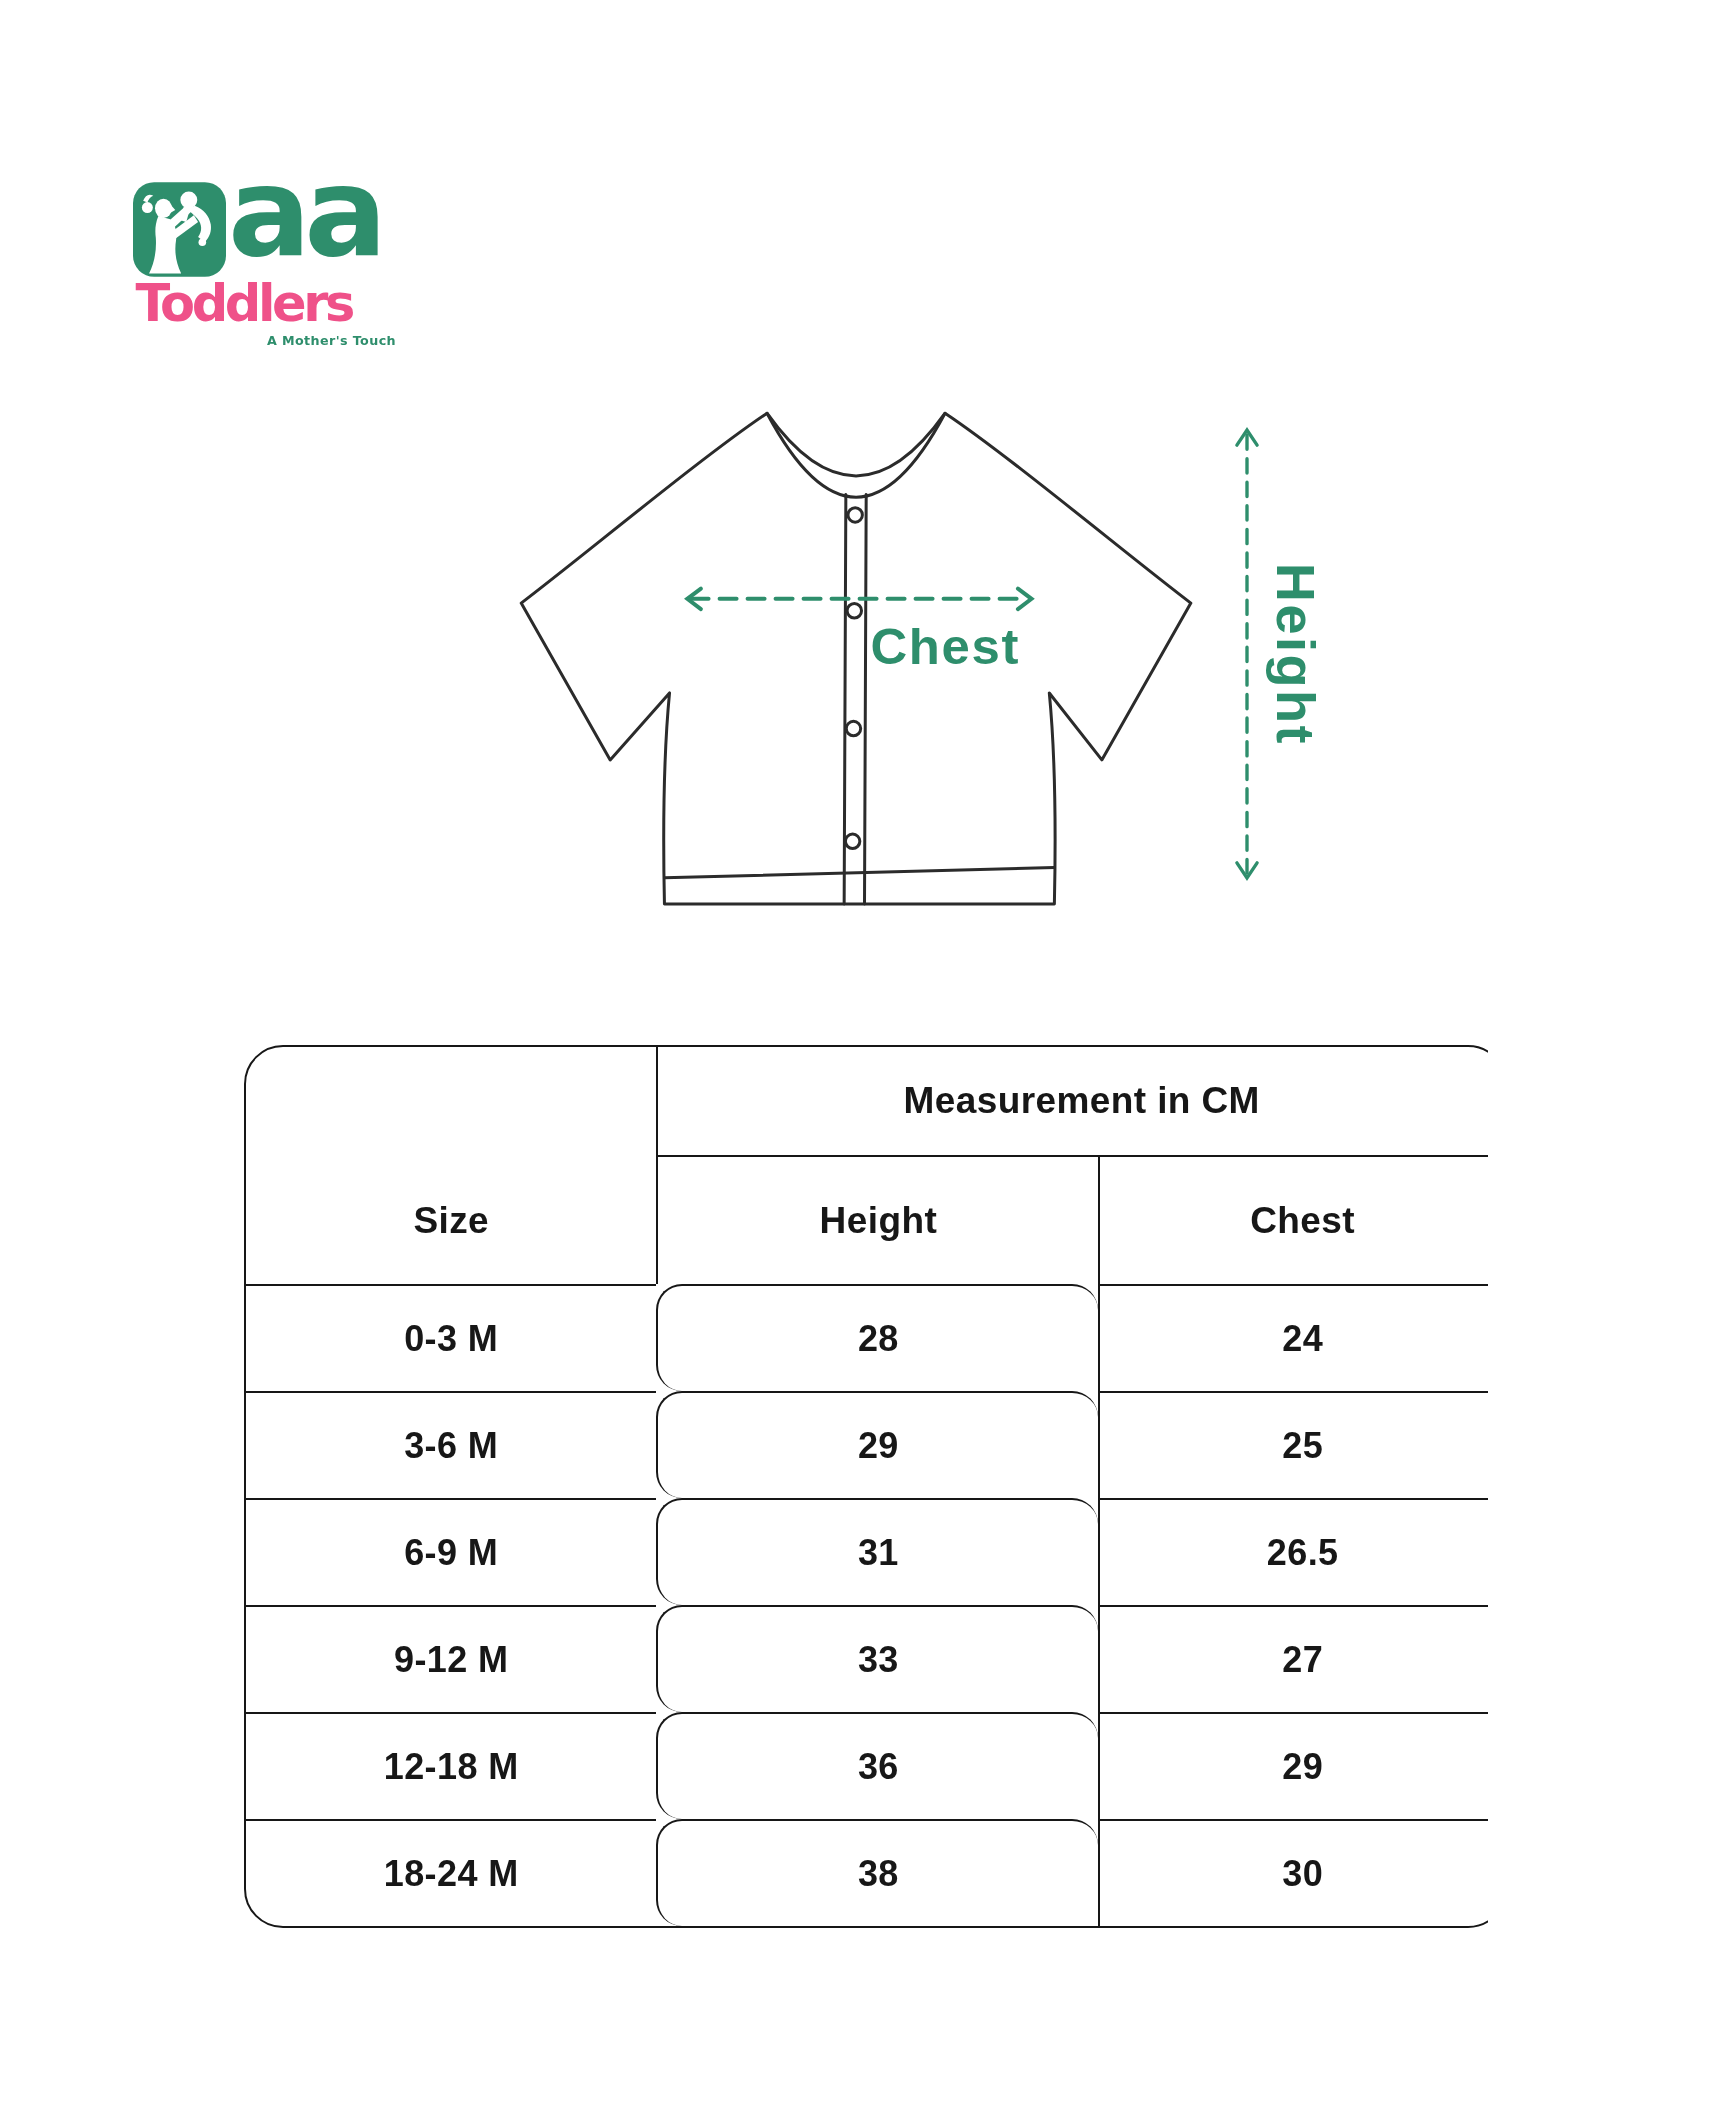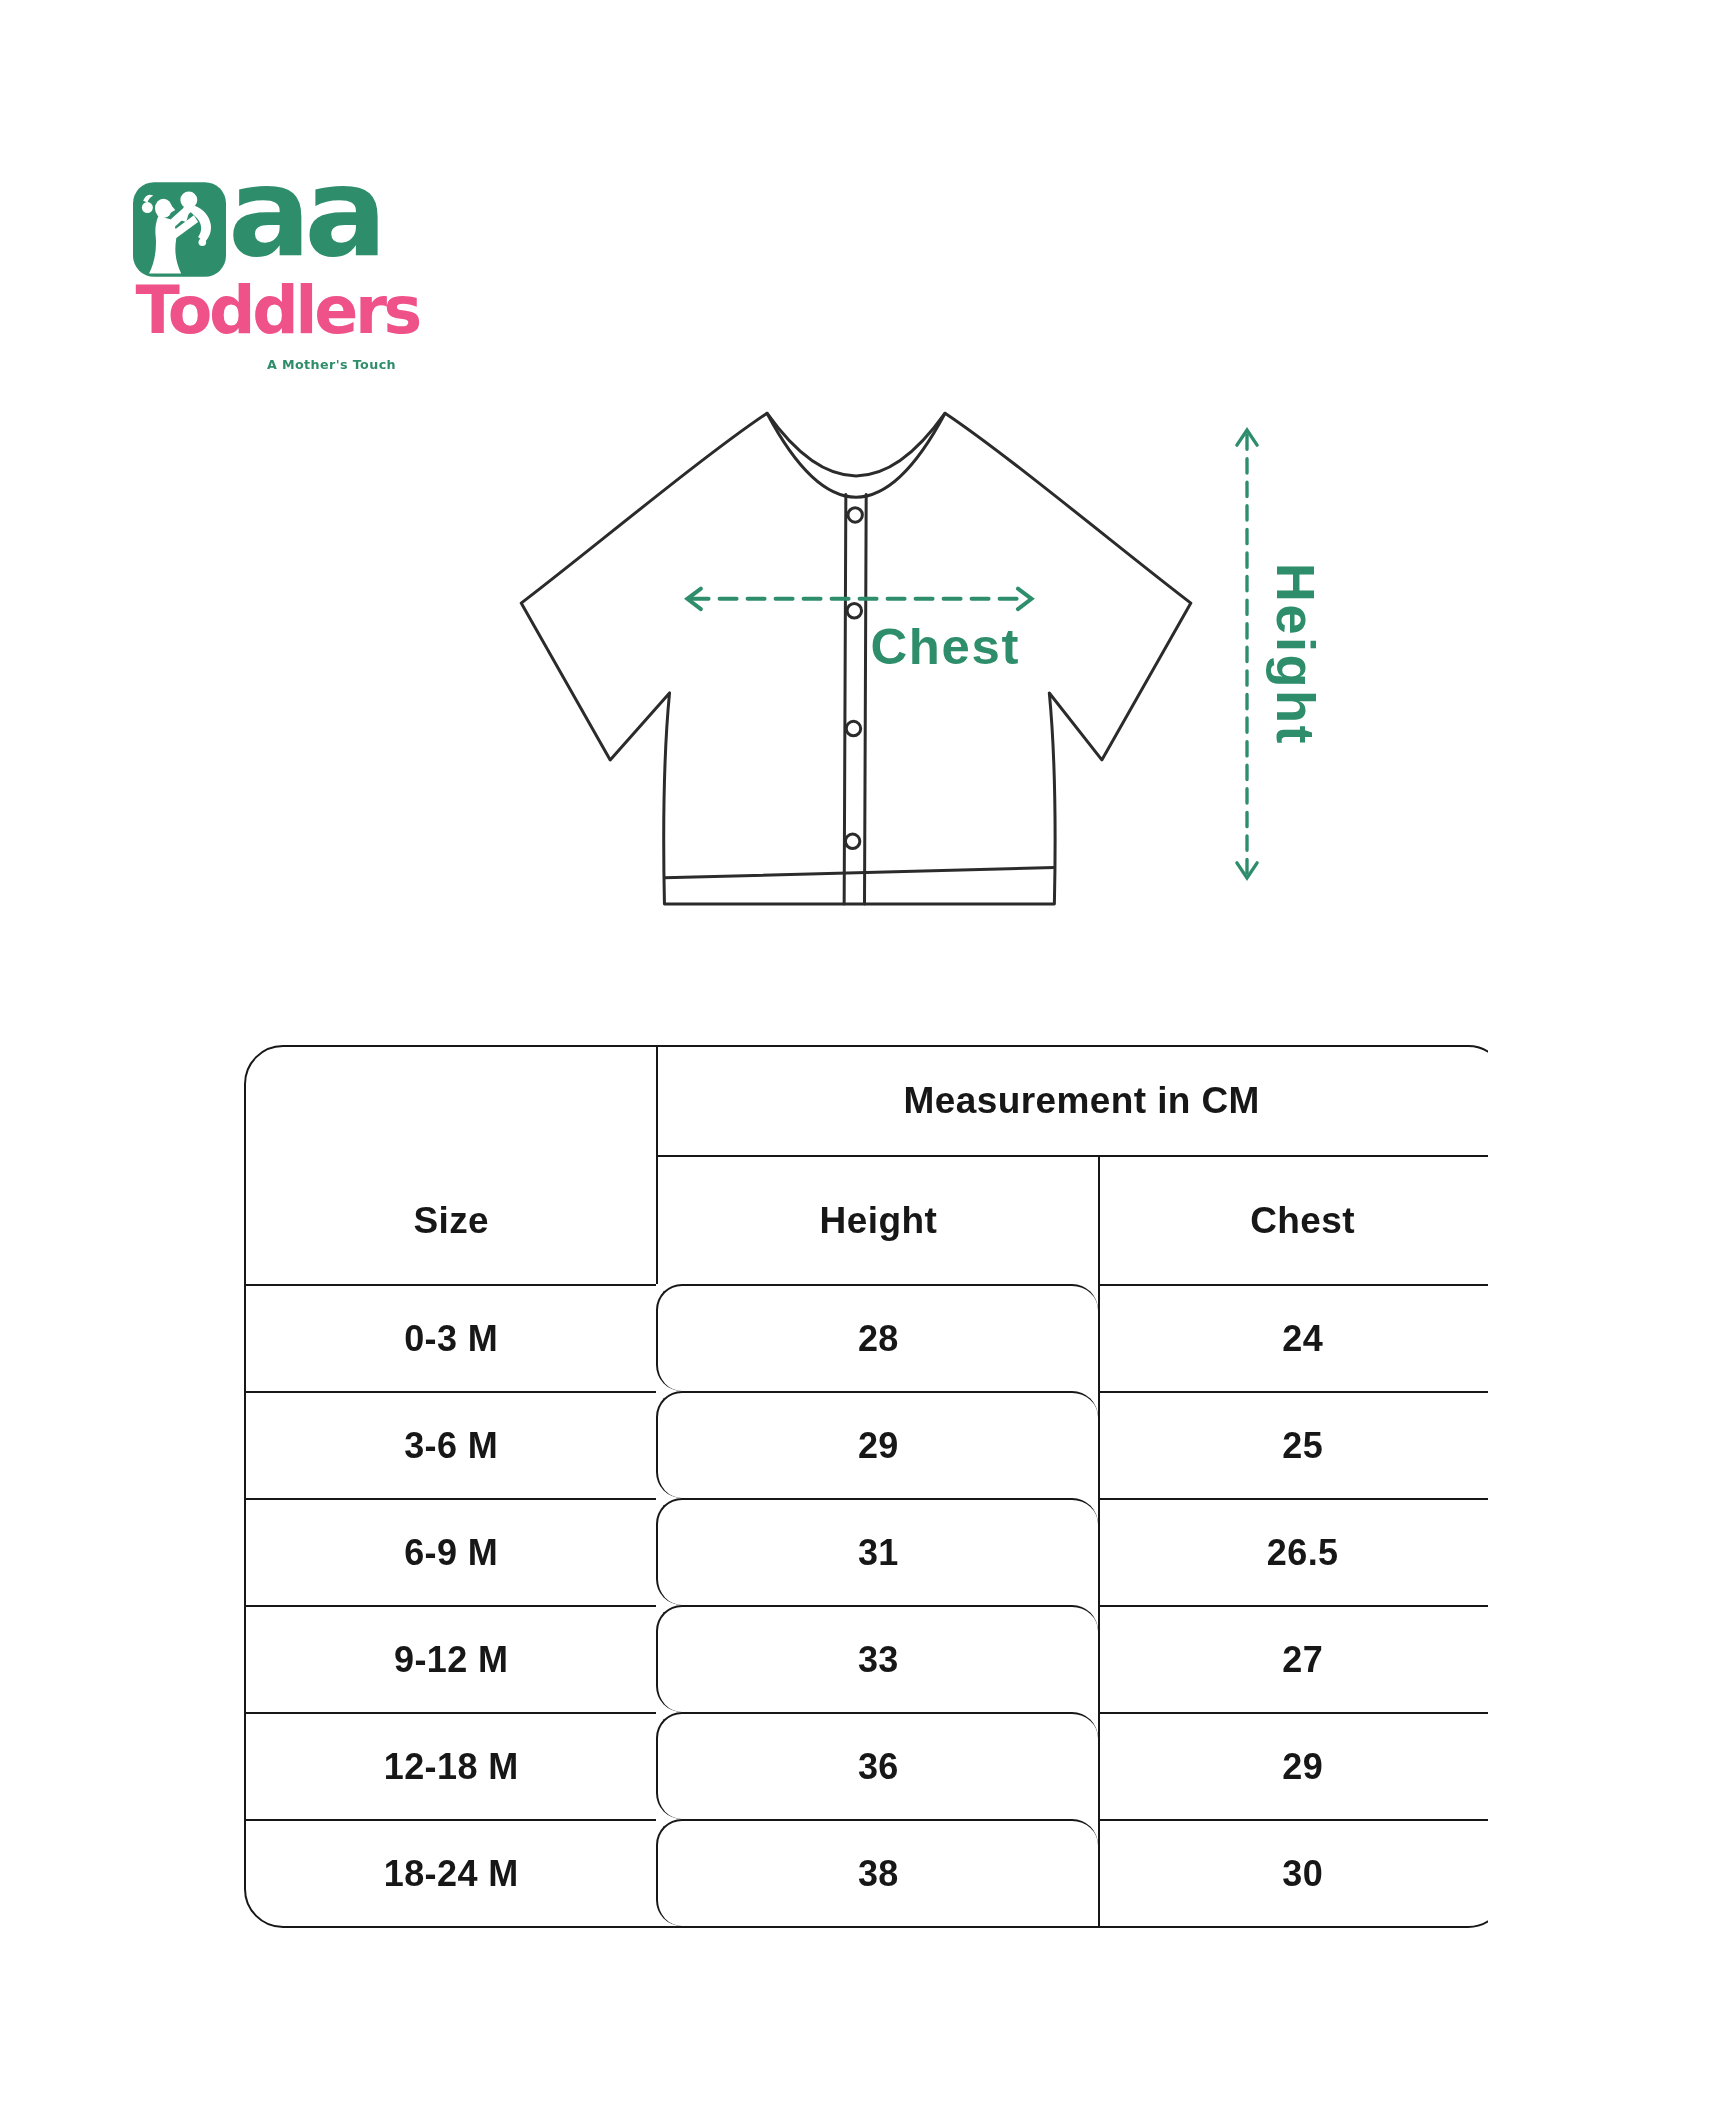--- a/index.html
+++ b/index.html
@@ -9,26 +9,26 @@
   }
   
   .logo{position:absolute;left:133px;top:182px;width:271px;height:174px;}
   .logo-tile{position:absolute;left:0;top:0;width:93px;height:95px;}
   .logo-aa{
     position:absolute;left:95px;top:-31px;font-family:"DejaVu Sans",sans-serif;
     font-size:123px;line-height:1;font-weight:700;color:#2e8e6c;letter-spacing:-6.8px;
   }
   .logo-toddlers{
     position:absolute;left:2.5px;top:96px;font-family:"DejaVu Sans",sans-serif;
-    font-size:65px;line-height:1;font-weight:700;color:#ef5189;letter-spacing:-3.4px;
+    font-size:51px;line-height:1;font-weight:700;color:#ef5189;letter-spacing:-3.4px;
   }
   .logo-tagline{
     position:absolute;left:93px;top:153px;width:170px;text-align:right;
     font-family:"DejaVu Sans",sans-serif;font-size:12.7px;line-height:1;
-    font-weight:700;color:#2e8e6c;letter-spacing:0.4px;margin-top:24px;
+    font-weight:700;color:#2e8e6c;letter-spacing:0.4px;
   }
   
   .shirt{position:absolute;left:500px;top:381px;width:729px;height:551px;}
   .shirt path,.shirt line,.shirt circle{vector-effect:non-scaling-stroke;}
   .chest-text{
     font-family:"Liberation Sans",sans-serif;font-weight:600;font-size:60px;
     fill:#2e8e6c;letter-spacing:2px;
   }
   
   .height-arrow{position:absolute;left:1231px;top:420px;width:32px;height:468px;}

